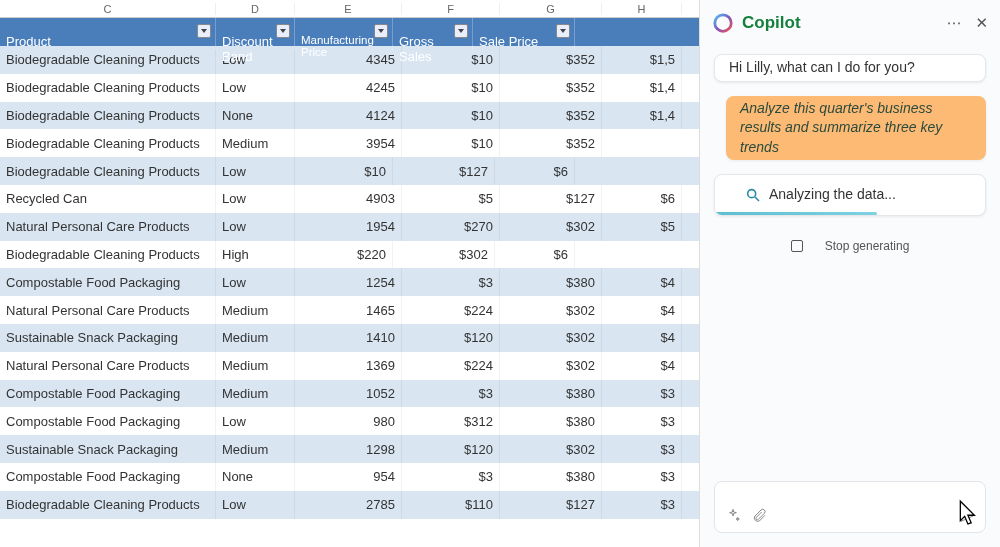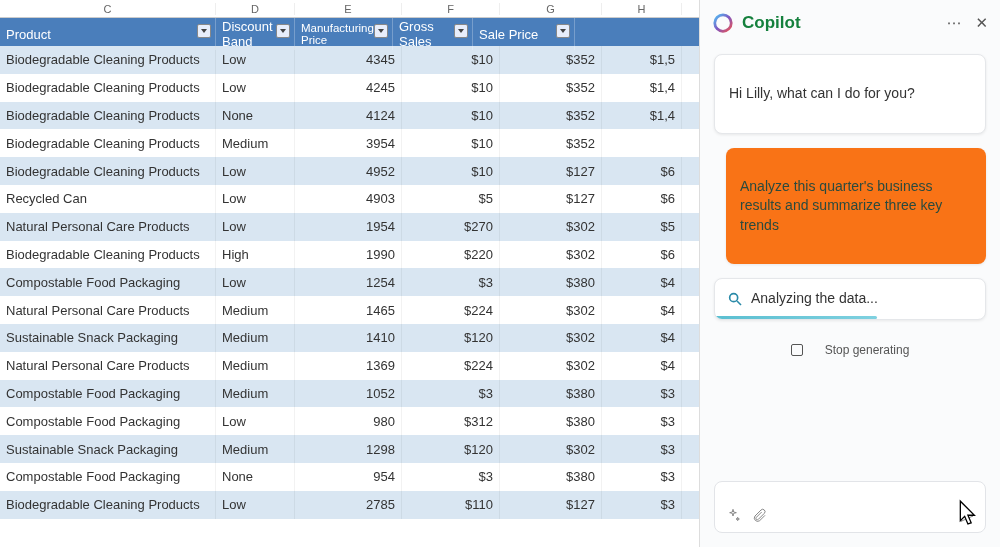--- a/index.html
+++ b/index.html
@@ -42,21 +42,20 @@
   
   .thead {
     display: flex;
     background: #4a7ebb;
     color: #fff;
     height: 28px;
     align-items: stretch;
   }
   .th {
     display: flex;
-    align-items: center;
     padding: 16px 6px;
     border-right: 1px solid rgba(255,255,255,0.25);
     position: relative;
     font-size: 13px;
   }
   .th .drop {
     position: absolute;
     right: 4px;
     top: 6px;
     width: 14px;
@@ -129,43 +128,44 @@
   .cp-actions span { cursor: pointer; font-size: 15px; }
   .cp-body {
     flex: 1;
     padding: 6px 14px;
     display: flex;
     flex-direction: column;
     gap: 14px;
   }
   .bubble {
     border-radius: 8px;
-    padding: 29px 14px;
+    padding: 3px 14px;
     font-size: 14px;
     line-height: 1.4;
     box-shadow: 0 1px 3px rgba(0,0,0,0.08);
   }
   .bubble.bot {
     background: #fff;
     border: 1px solid #e5e7ea;
     align-self: stretch;
   }
   .bubble.user {
-    background: #f97316;
+    background: #fdba74;
     color: #2a4a3e;
     align-self: flex-end;
     max-width: 260px;
+    font-style: italic;
   }
   .bubble.status {
     background: #fff;
     border: 1px solid #e5e7ea;
     display: flex;
     align-items: center;
     gap: 8px;
-    padding: 10px 12px;
+    padding: 10px 30px;
     position: relative;
     overflow: hidden;
   }
   .bubble.status::after {
     content: "";
     position: absolute;
     left: 0; bottom: 0;
     height: 3px;
     width: 60%;
     background: linear-gradient(90deg,#5bbfd1,#7fd1e0);
@@ -290,21 +290,20 @@
       <div class="tr">
         <div class="td c-C">Biodegradable Cleaning Products</div>
         <div class="td c-D">Medium</div>
         <div class="td c-E num">3954</div>
         <div class="td c-F num">$10</div>
         <div class="td c-G num">$352</div>
       </div>
       <div class="tr">
         <div class="td c-C">Biodegradable Cleaning Products</div>
         <div class="td c-D">Low</div>
-        <div class="td c-E num">4952</div>
         <div class="td c-F num">$10</div>
         <div class="td c-G num">$127</div>
         <div class="td c-H num">$6</div>
       </div>
       <div class="tr">
         <div class="td c-C">Recycled Can</div>
         <div class="td c-D">Low</div>
         <div class="td c-E num">4903</div>
         <div class="td c-F num">$5</div>
         <div class="td c-G num">$127</div>
@@ -314,21 +313,20 @@
         <div class="td c-C">Natural Personal Care Products</div>
         <div class="td c-D">Low</div>
         <div class="td c-E num">1954</div>
         <div class="td c-F num">$270</div>
         <div class="td c-G num">$302</div>
         <div class="td c-H num">$5</div>
       </div>
       <div class="tr">
         <div class="td c-C">Biodegradable Cleaning Products</div>
         <div class="td c-D">High</div>
-        <div class="td c-E num">1990</div>
         <div class="td c-F num">$220</div>
         <div class="td c-G num">$302</div>
         <div class="td c-H num">$6</div>
       </div>
       <div class="tr">
         <div class="td c-C">Compostable Food Packaging</div>
         <div class="td c-D">Low</div>
         <div class="td c-E num">1254</div>
         <div class="td c-F num">$3</div>
         <div class="td c-G num">$380</div>

